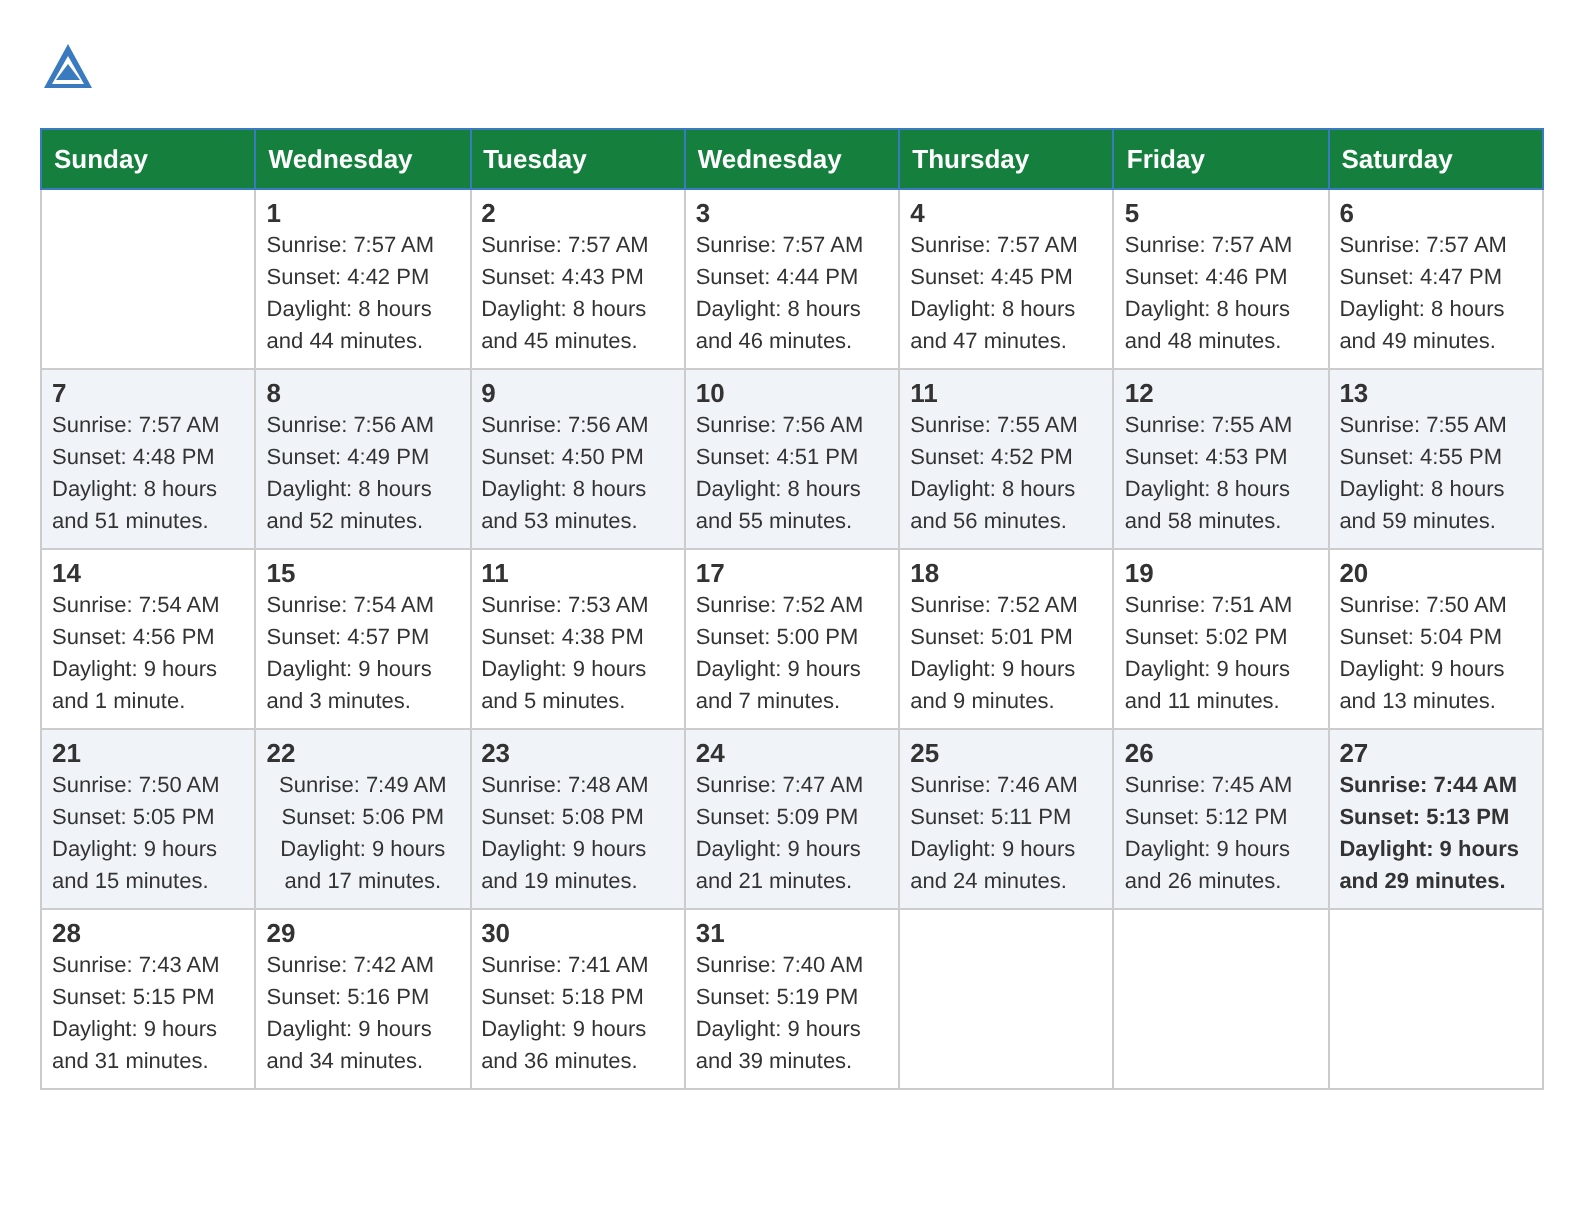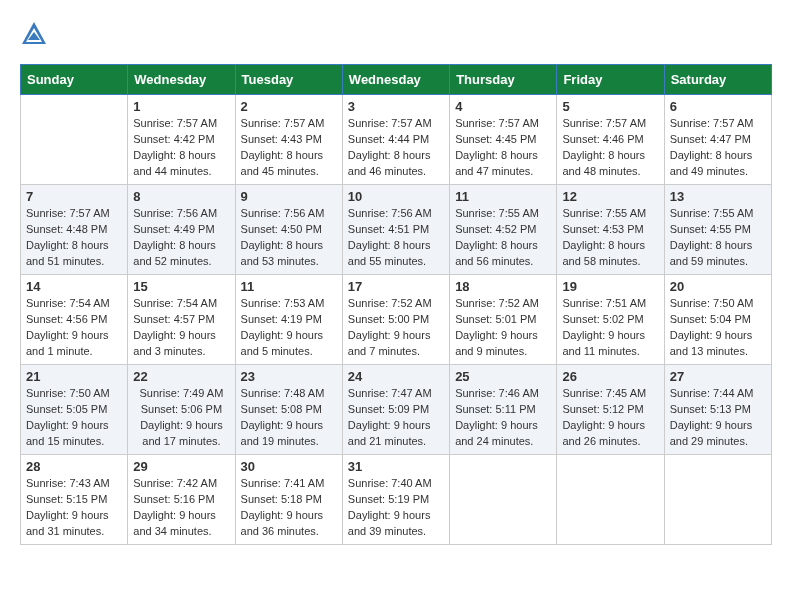--- a/index.html
+++ b/index.html
@@ -209,21 +209,21 @@
         </td>
         <td>
           <div class="day-number">15</div>
           <div class="day-detail" style="white-space: pre-line;">Sunrise: 7:54 AM
 Sunset: 4:57 PM
 Daylight: 9 hours and 3 minutes.</div>
         </td>
         <td>
           <div class="day-number">11</div>
           <div class="day-detail" style="white-space: pre-line;">Sunrise: 7:53 AM
-Sunset: 4:19 PM
+Sunset: 4:38 PM
 Daylight: 9 hours and 5 minutes.</div>
         </td>
         <td>
           <div class="day-number">17</div>
           <div class="day-detail" style="white-space: pre-line;">Sunrise: 7:52 AM
 Sunset: 5:00 PM
 Daylight: 9 hours and 7 minutes.</div>
         </td>
         <td>
           <div class="day-number">18</div>
@@ -276,21 +276,21 @@
 Daylight: 9 hours and 24 minutes.</div>
         </td>
         <td>
           <div class="day-number">26</div>
           <div class="day-detail" style="white-space: pre-line;">Sunrise: 7:45 AM
 Sunset: 5:12 PM
 Daylight: 9 hours and 26 minutes.</div>
         </td>
         <td>
           <div class="day-number">27</div>
-          <div class="day-detail" style="white-space: pre-line;">Sunrise: 7:44 AM
+          <div class="day-detail" style="white-space: pre-line; font-weight: bold;">Sunrise: 7:44 AM
 Sunset: 5:13 PM
 Daylight: 9 hours and 29 minutes.</div>
         </td>
       </tr>
       <tr class="row-white">
         <td>
           <div class="day-number">28</div>
           <div class="day-detail" style="white-space: pre-line;">Sunrise: 7:43 AM
 Sunset: 5:15 PM
 Daylight: 9 hours and 31 minutes.</div>

